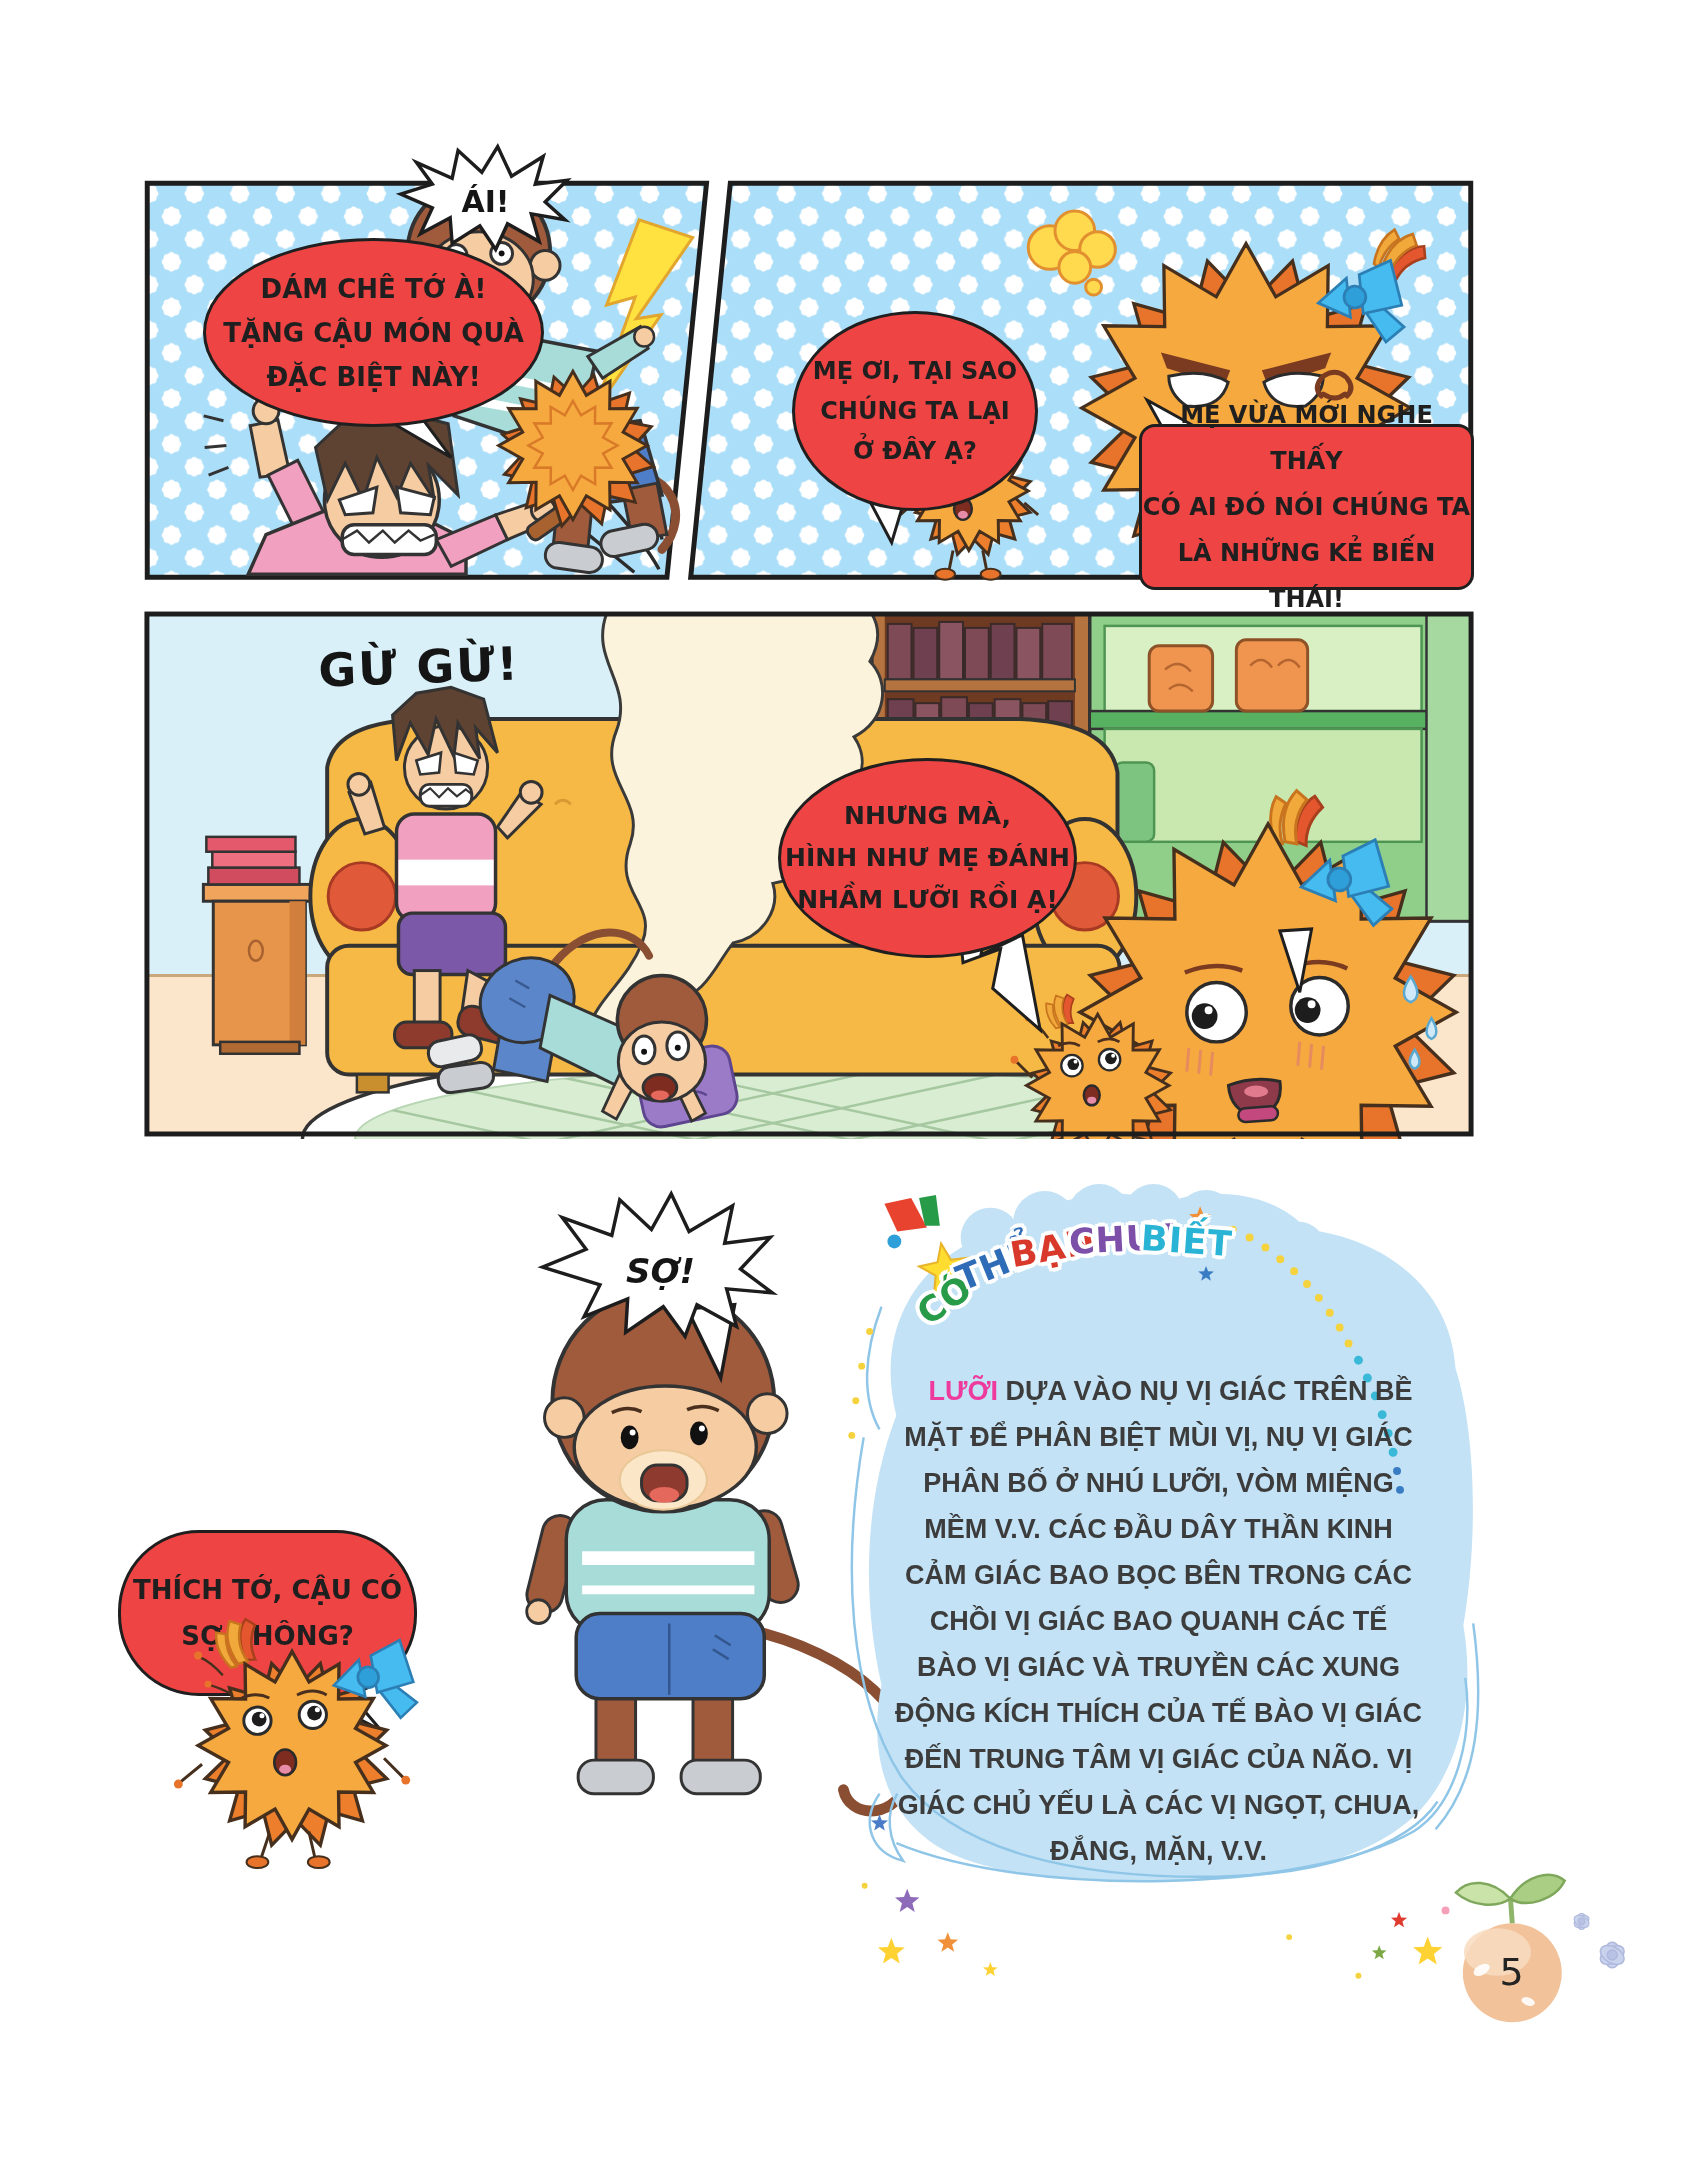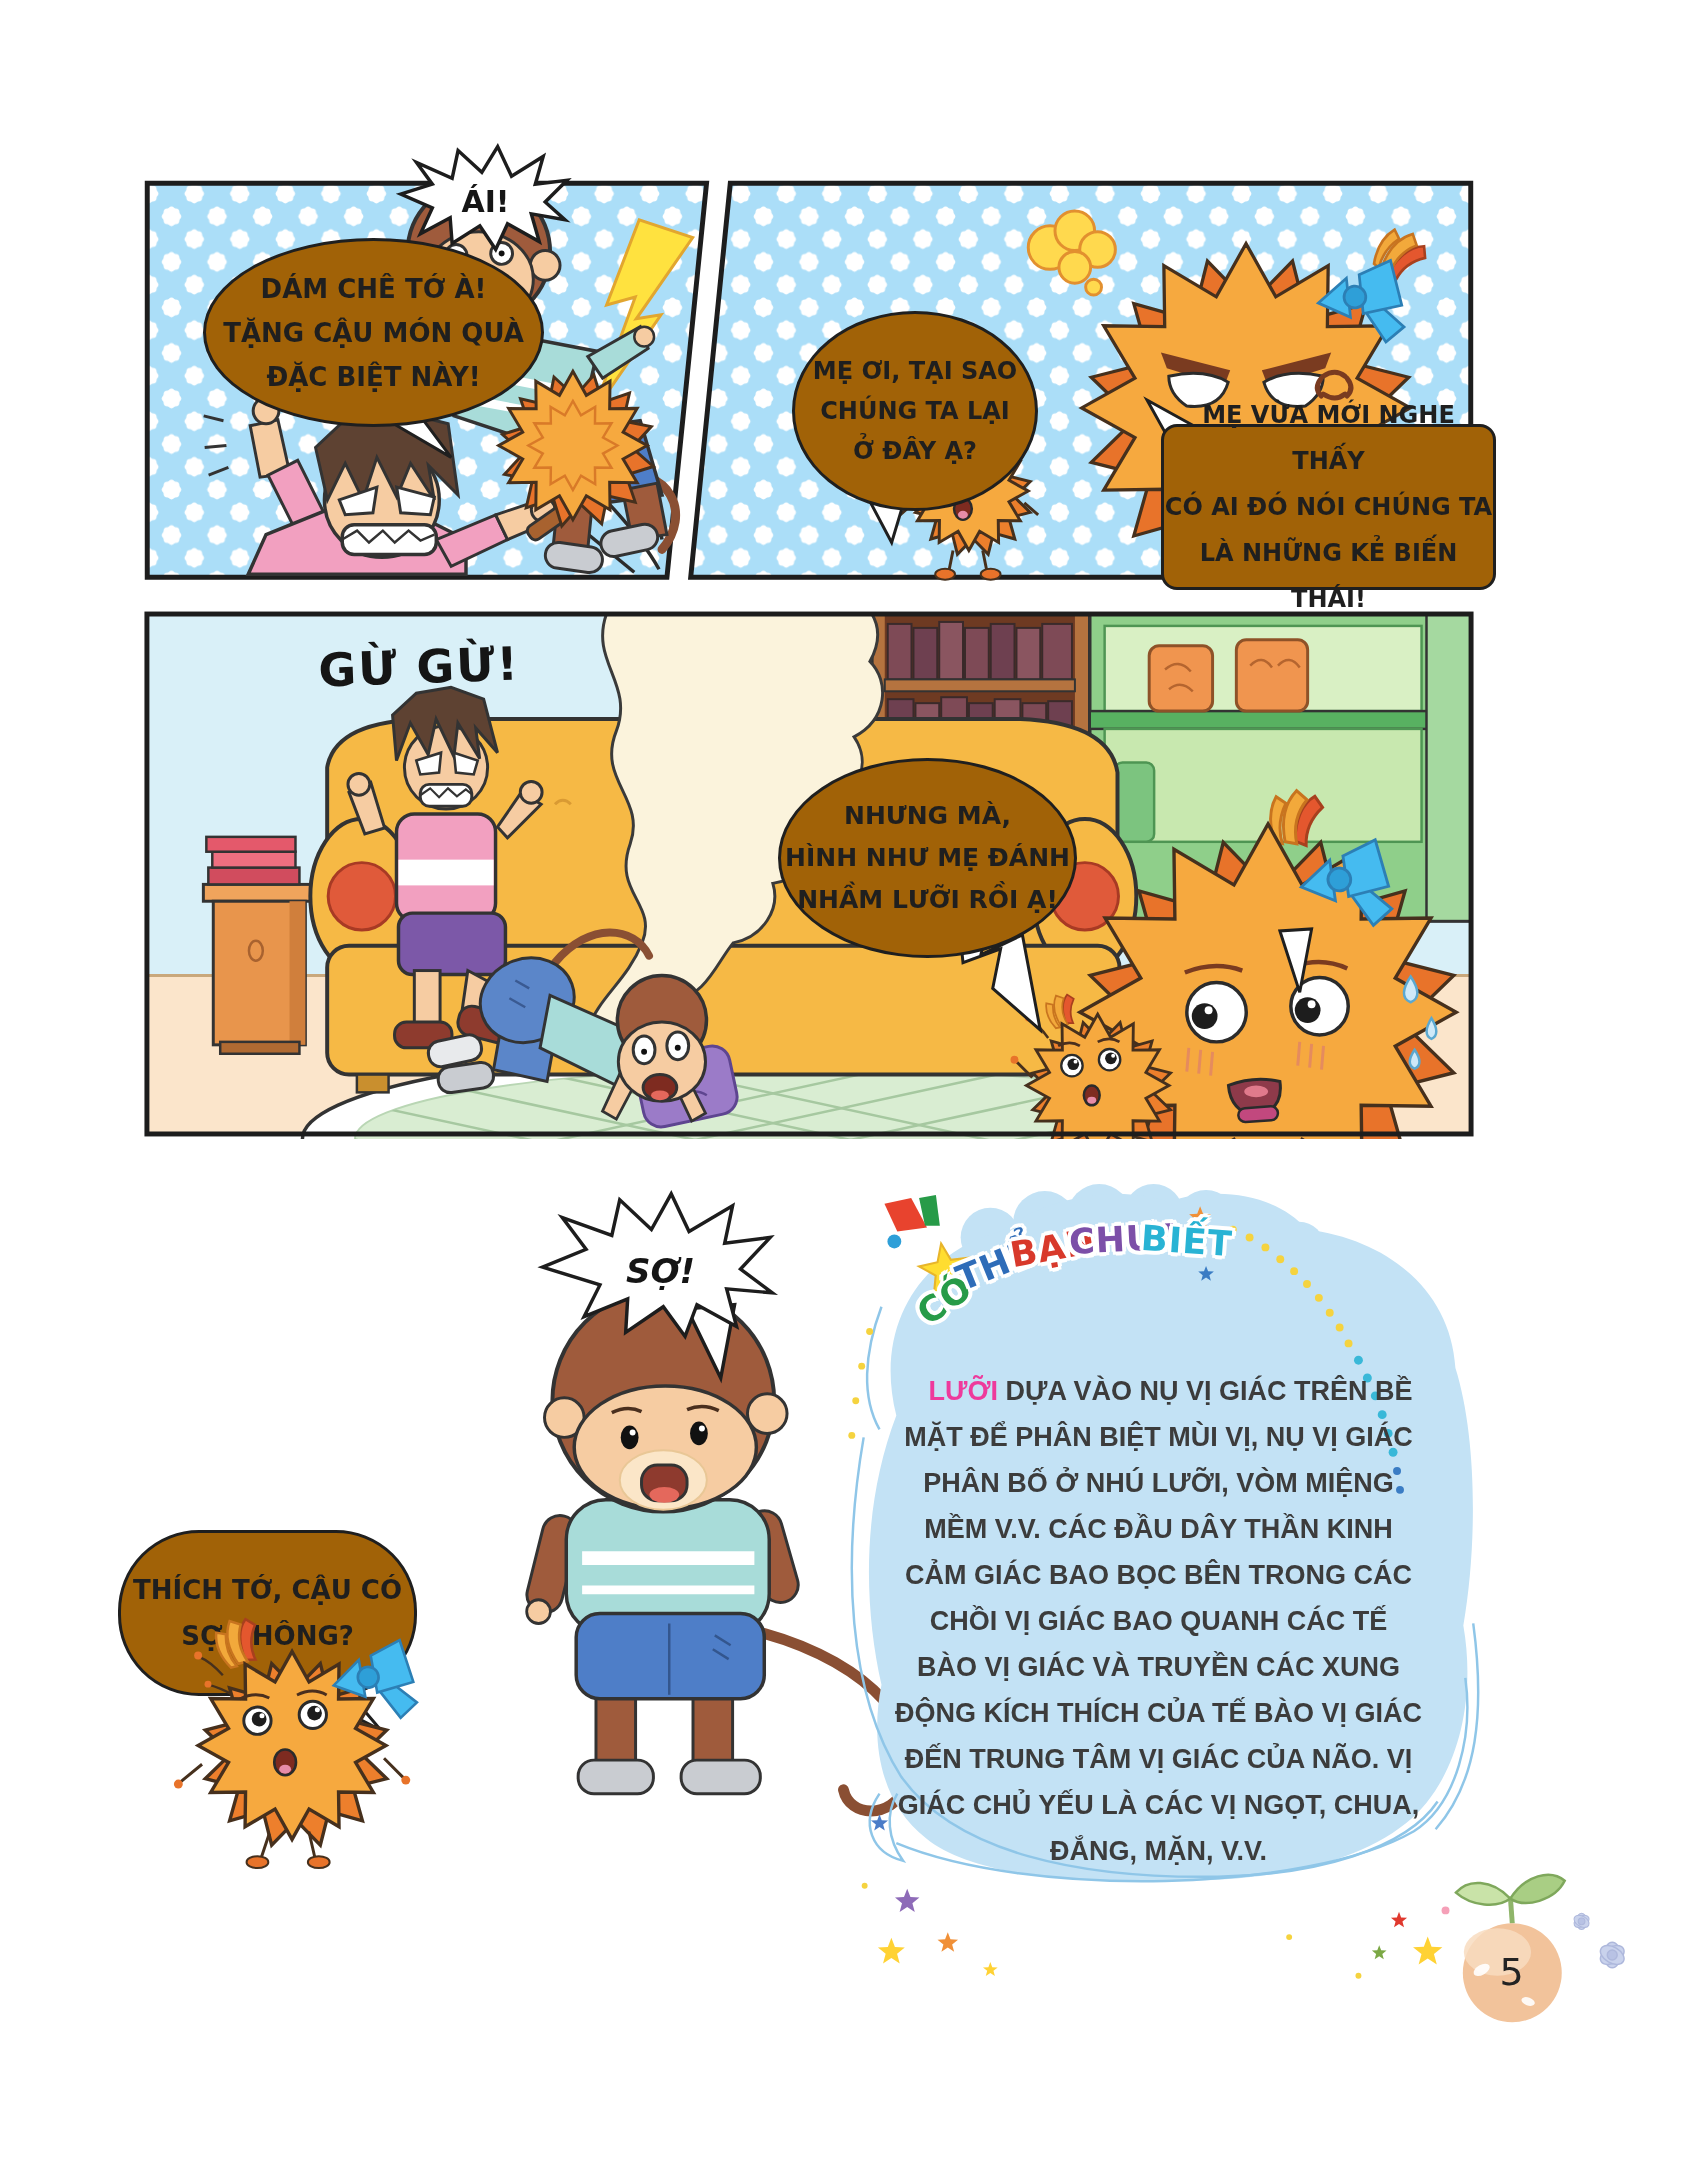--- a/index.html
+++ b/index.html
@@ -1,23 +1,23 @@
 <!DOCTYPE html>
 <html><head>
 <meta charset="utf-8">
 <style>
   html,body{margin:0;padding:0;background:#888;}
   #page{position:relative;width:1683px;height:2178px;background:#ffffff;margin:0 auto;overflow:hidden;
         font-family:"DejaVu Sans",sans-serif;}
   #page svg{position:absolute;display:block;}
-  .bubble{position:absolute;background:#a16207;border:3.5px solid #1f1f1f;display:flex;align-items:center;
+  .bubble{position:absolute;background:#ef4444;border:3.5px solid #1f1f1f;display:flex;align-items:center;
           justify-content:center;text-align:center;font-weight:bold;color:#1f1f1f;white-space:pre-line;
           font-family:"DejaVu Sans",sans-serif;z-index:5;}
   .bubble.ellipse{border-radius:50%;}
-  .bubble.rrect{border-radius:16px;margin-left:22px;}
+  .bubble.rrect{border-radius:16px;}
   .bubble.stadium{border-radius:81px;}
   .sfx{position:absolute;font-weight:bold;color:#151515;text-align:center;z-index:6;white-space:pre;}
   .title-word{position:absolute;font-weight:bold;font-size:35px;letter-spacing:1px;z-index:7;
       text-shadow:-3px -3px 0 #fff,3px -3px 0 #fff,-3px 3px 0 #fff,3px 3px 0 #fff,0 -4px 0 #fff,0 4px 0 #fff,-4px 0 0 #fff,4px 0 0 #fff;}
   .info-body{position:absolute;left:891px;top:1368px;width:535px;text-align:center;font-family:"Liberation Sans","DejaVu Sans",sans-serif;
       font-weight:bold;font-size:27px;line-height:46px;color:#3c3c3c;white-space:pre-line;z-index:7;}
   .info-body .hl{white-space:pre-line;}
   .pagenum{position:absolute;left:1485px;top:1950px;width:53px;text-align:center;font-size:38px;color:#232323;z-index:8;}
 </style>
 </head>

